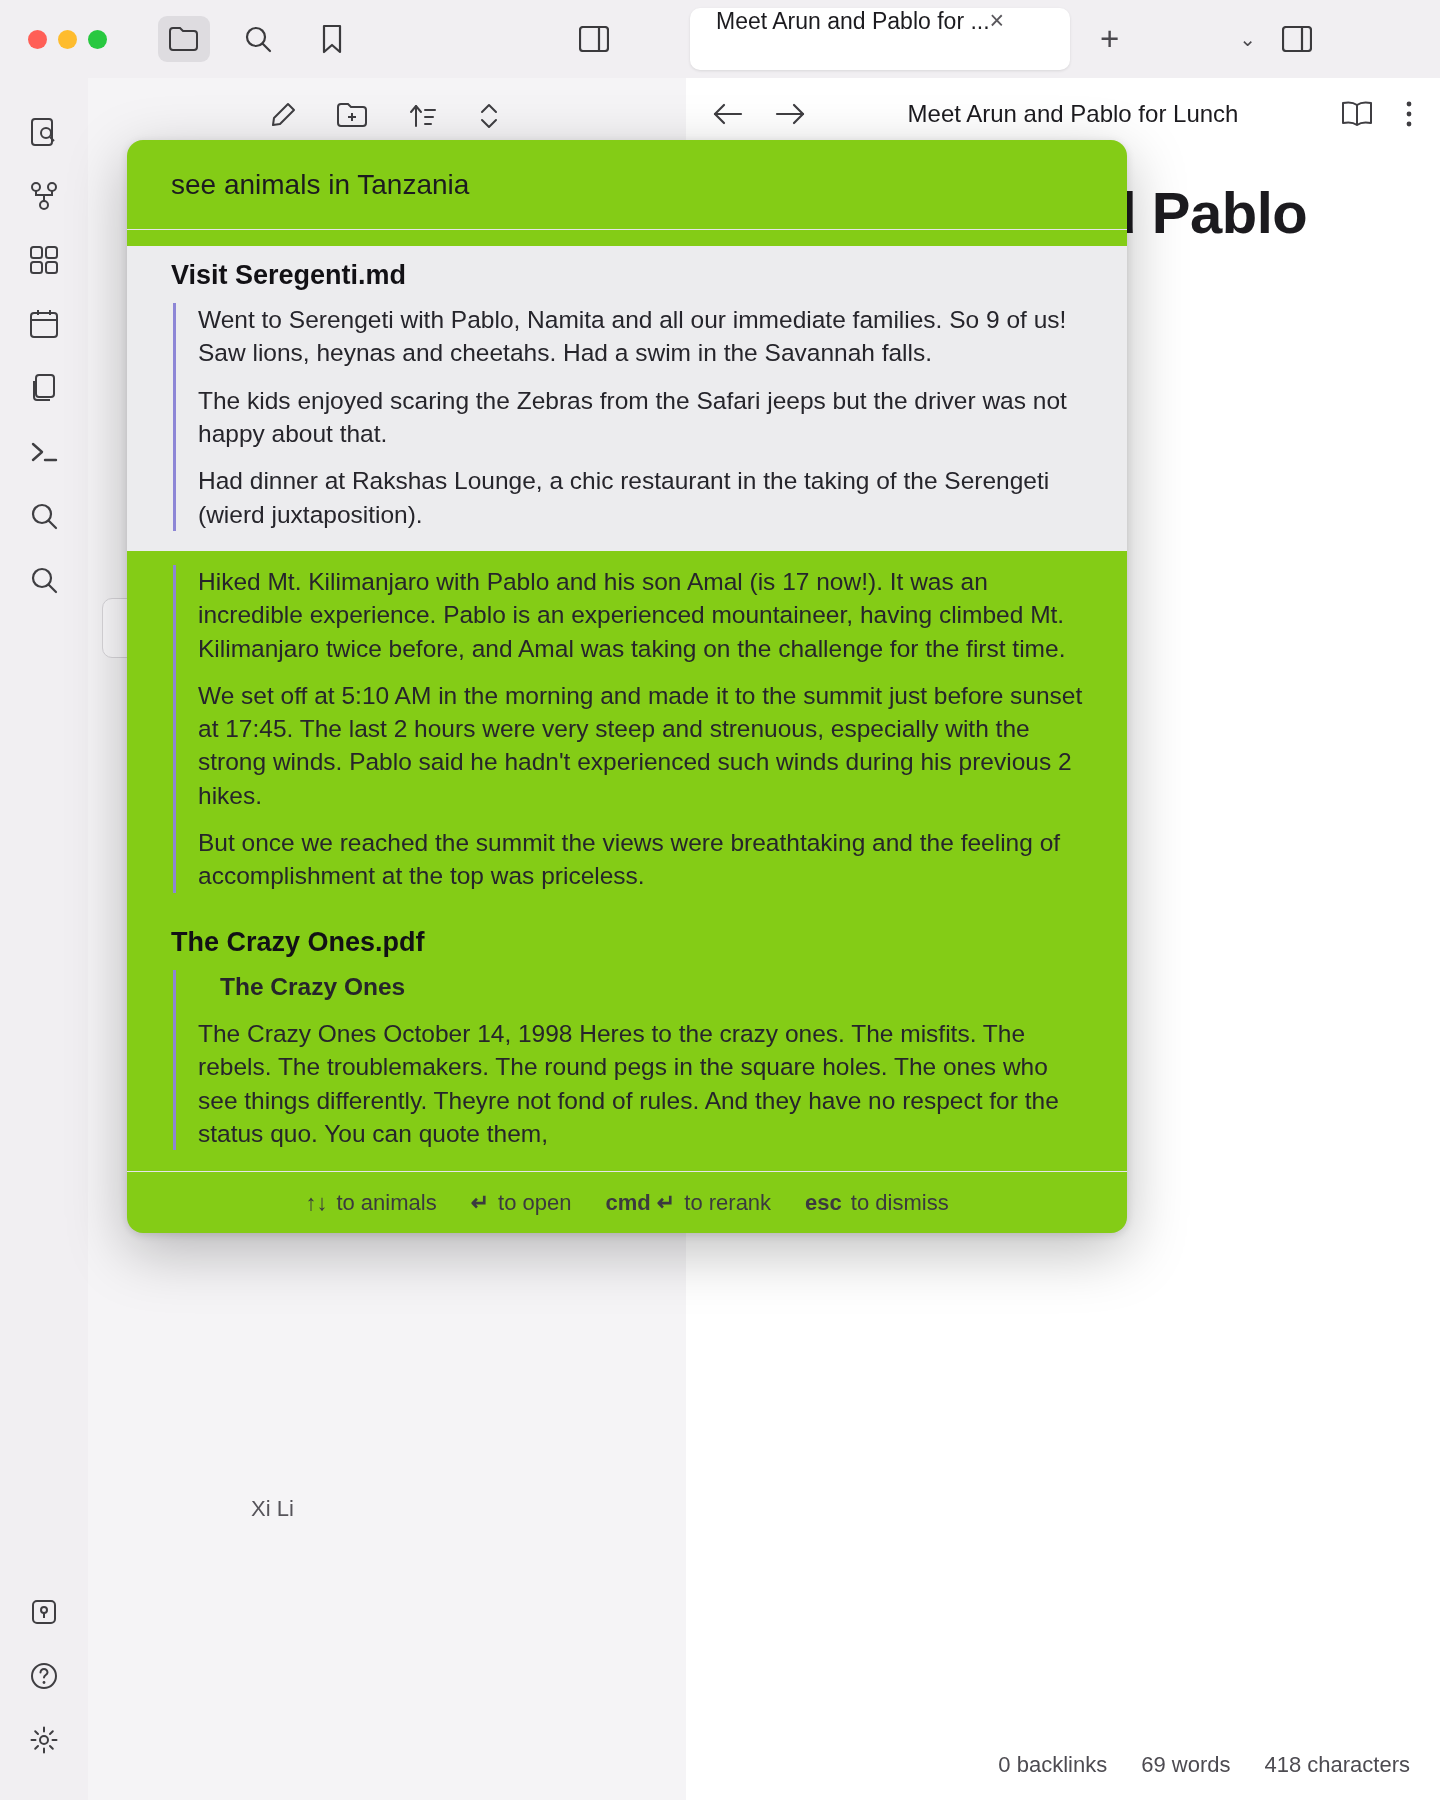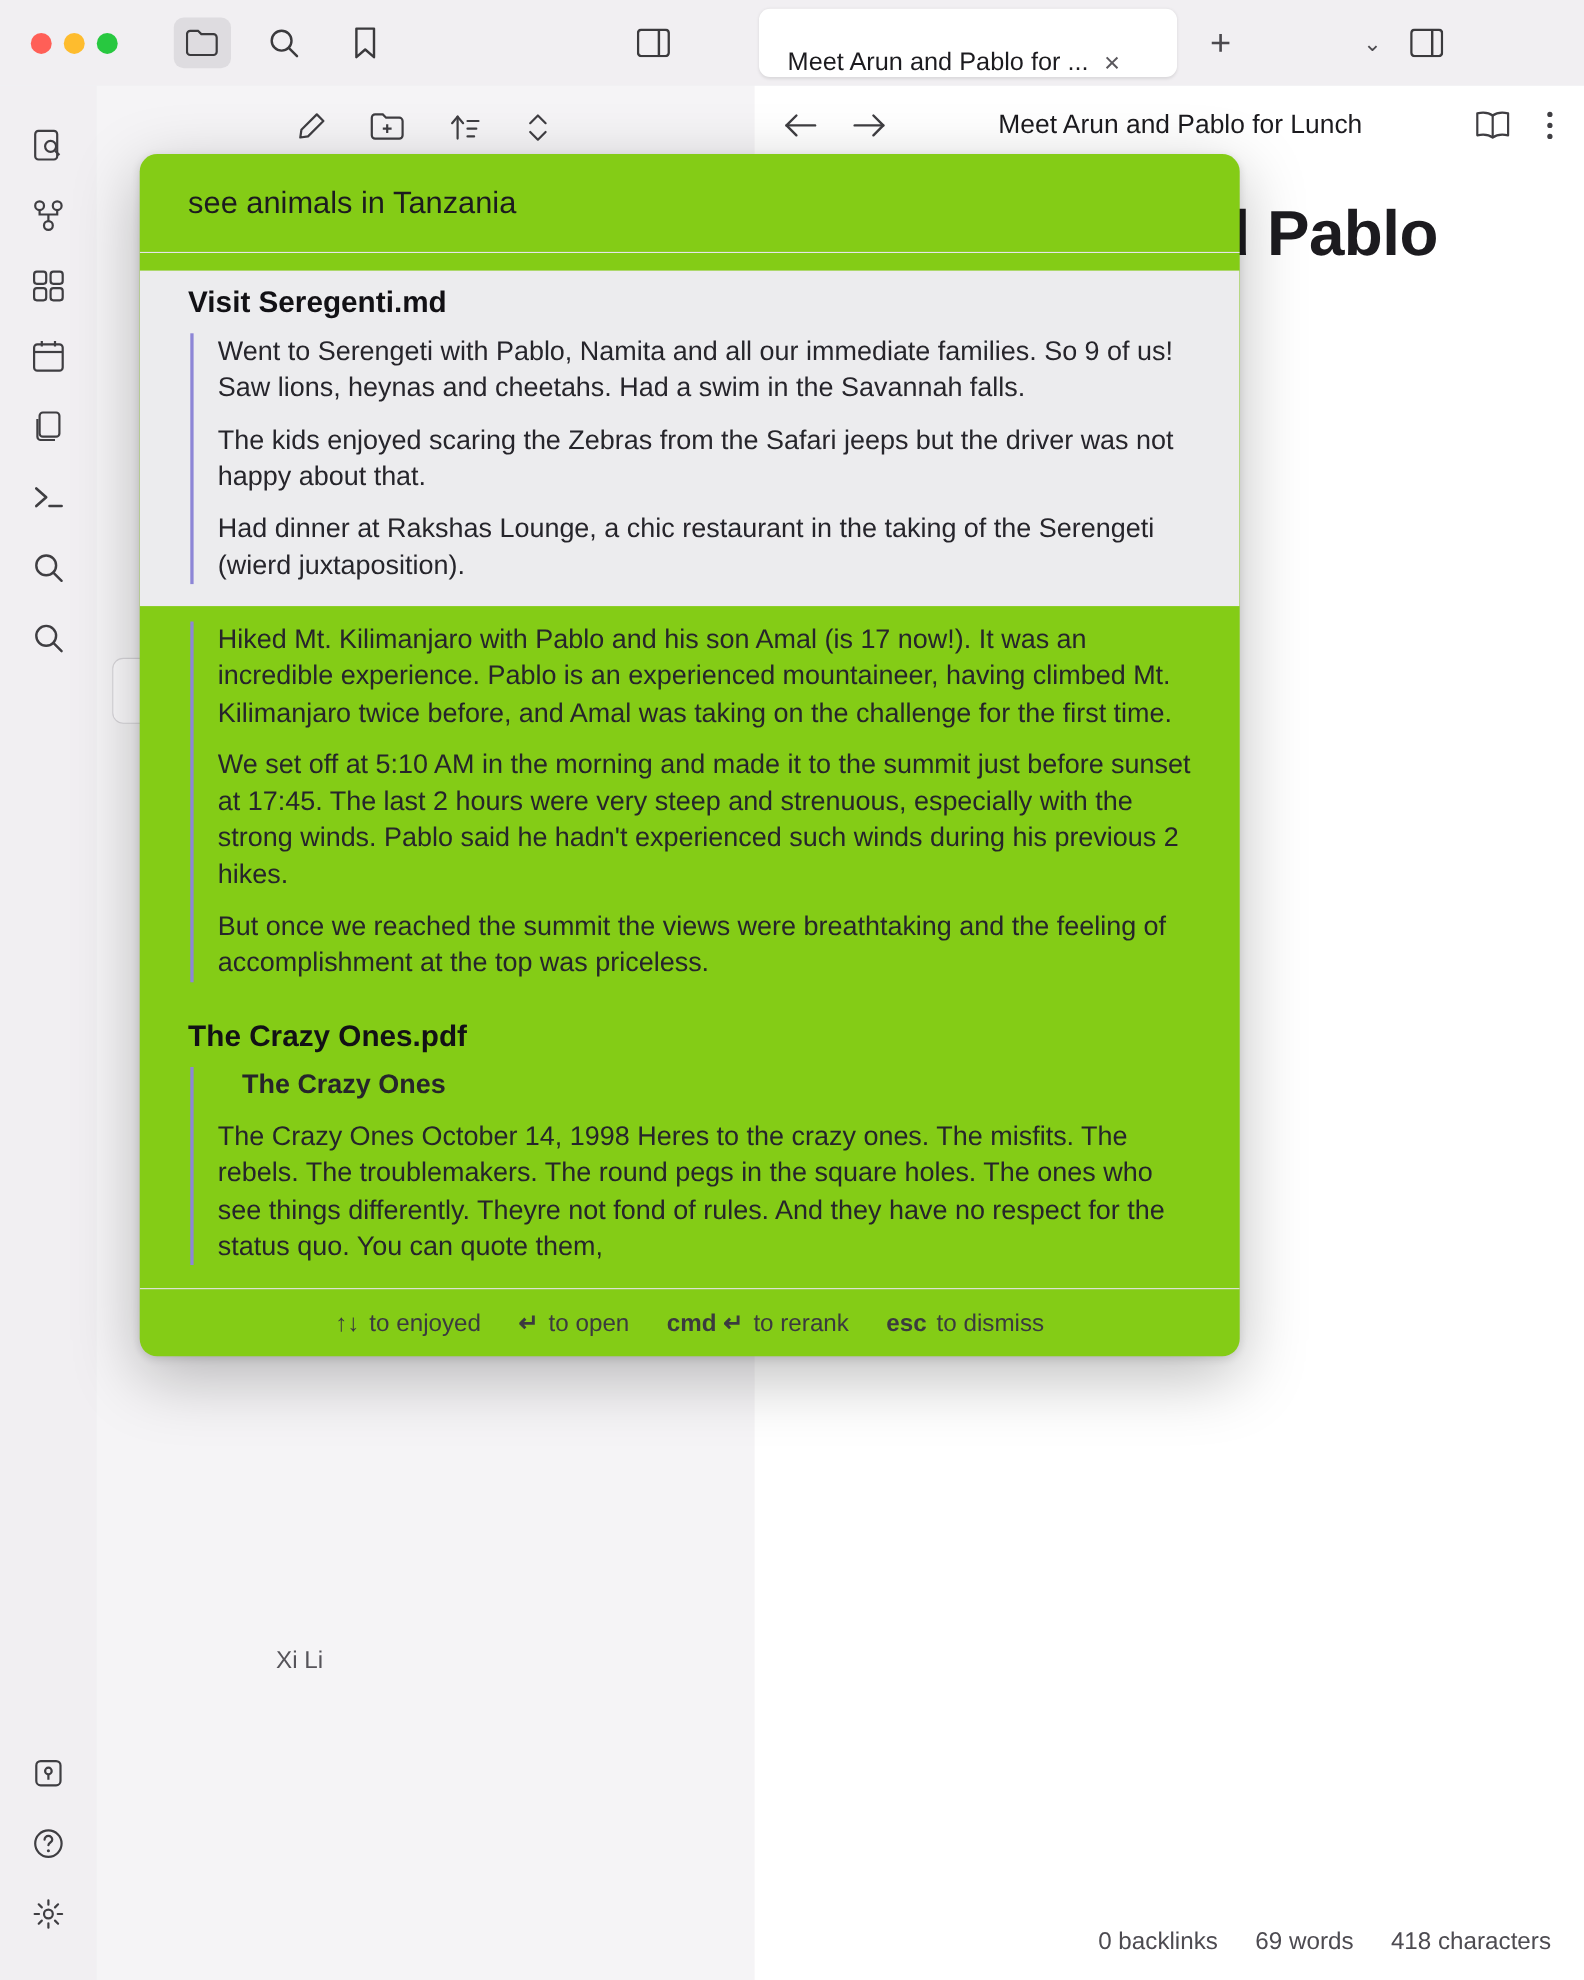--- a/index.html
+++ b/index.html
@@ -37,21 +37,21 @@
     color: #3b3a3d;
   }
   .tb-btn.active { background: #dedce0; }
 
   
   .tabstrip {
     position: absolute; left: 690px; top: 6px; right: 0; height: 66px;
     display: flex; align-items: center;
   }
   .tab {
-    display: flex; align-items: flex-end; gap: 14px;
+    display: flex; align-items: flex-start; 
     height: 62px; padding: 0 10px 0 26px;
     background: #ffffff; border-radius: 10px;
     box-shadow: 0 1px 3px rgba(0,0,0,.10);
     min-width: 380px;
   }
   .tab-label {
     font-size: 23px; color: #1c1b1f; white-space: nowrap;
     overflow: hidden; text-overflow: ellipsis; max-width: 330px;
   }
   .tab-close { font-size: 25px; color: #5a585d; line-height: 1; }
@@ -409,21 +409,21 @@
           <p class="bold">The Crazy Ones</p>
           <p>The Crazy Ones October 14, 1998 Heres to the crazy ones. The misfits. The rebels. The troublemakers. The round pegs in the square holes. The ones who see things differently. Theyre not fond of rules. And they have no respect for the status quo. You can quote them,</p>
         </div>
       </div>
 
     </div>
 
     <div class="ov-footer">
       <span class="hint">
         <span class="k">↑↓</span>
-        <span>to enjoyed</span>
+        <span>to animals</span>
       </span>
       <span class="hint">
         <span class="k">↵</span>
         <span>to open</span>
       </span>
       <span class="hint">
         <span class="k">cmd ↵</span>
         <span>to rerank</span>
       </span>
       <span class="hint">

